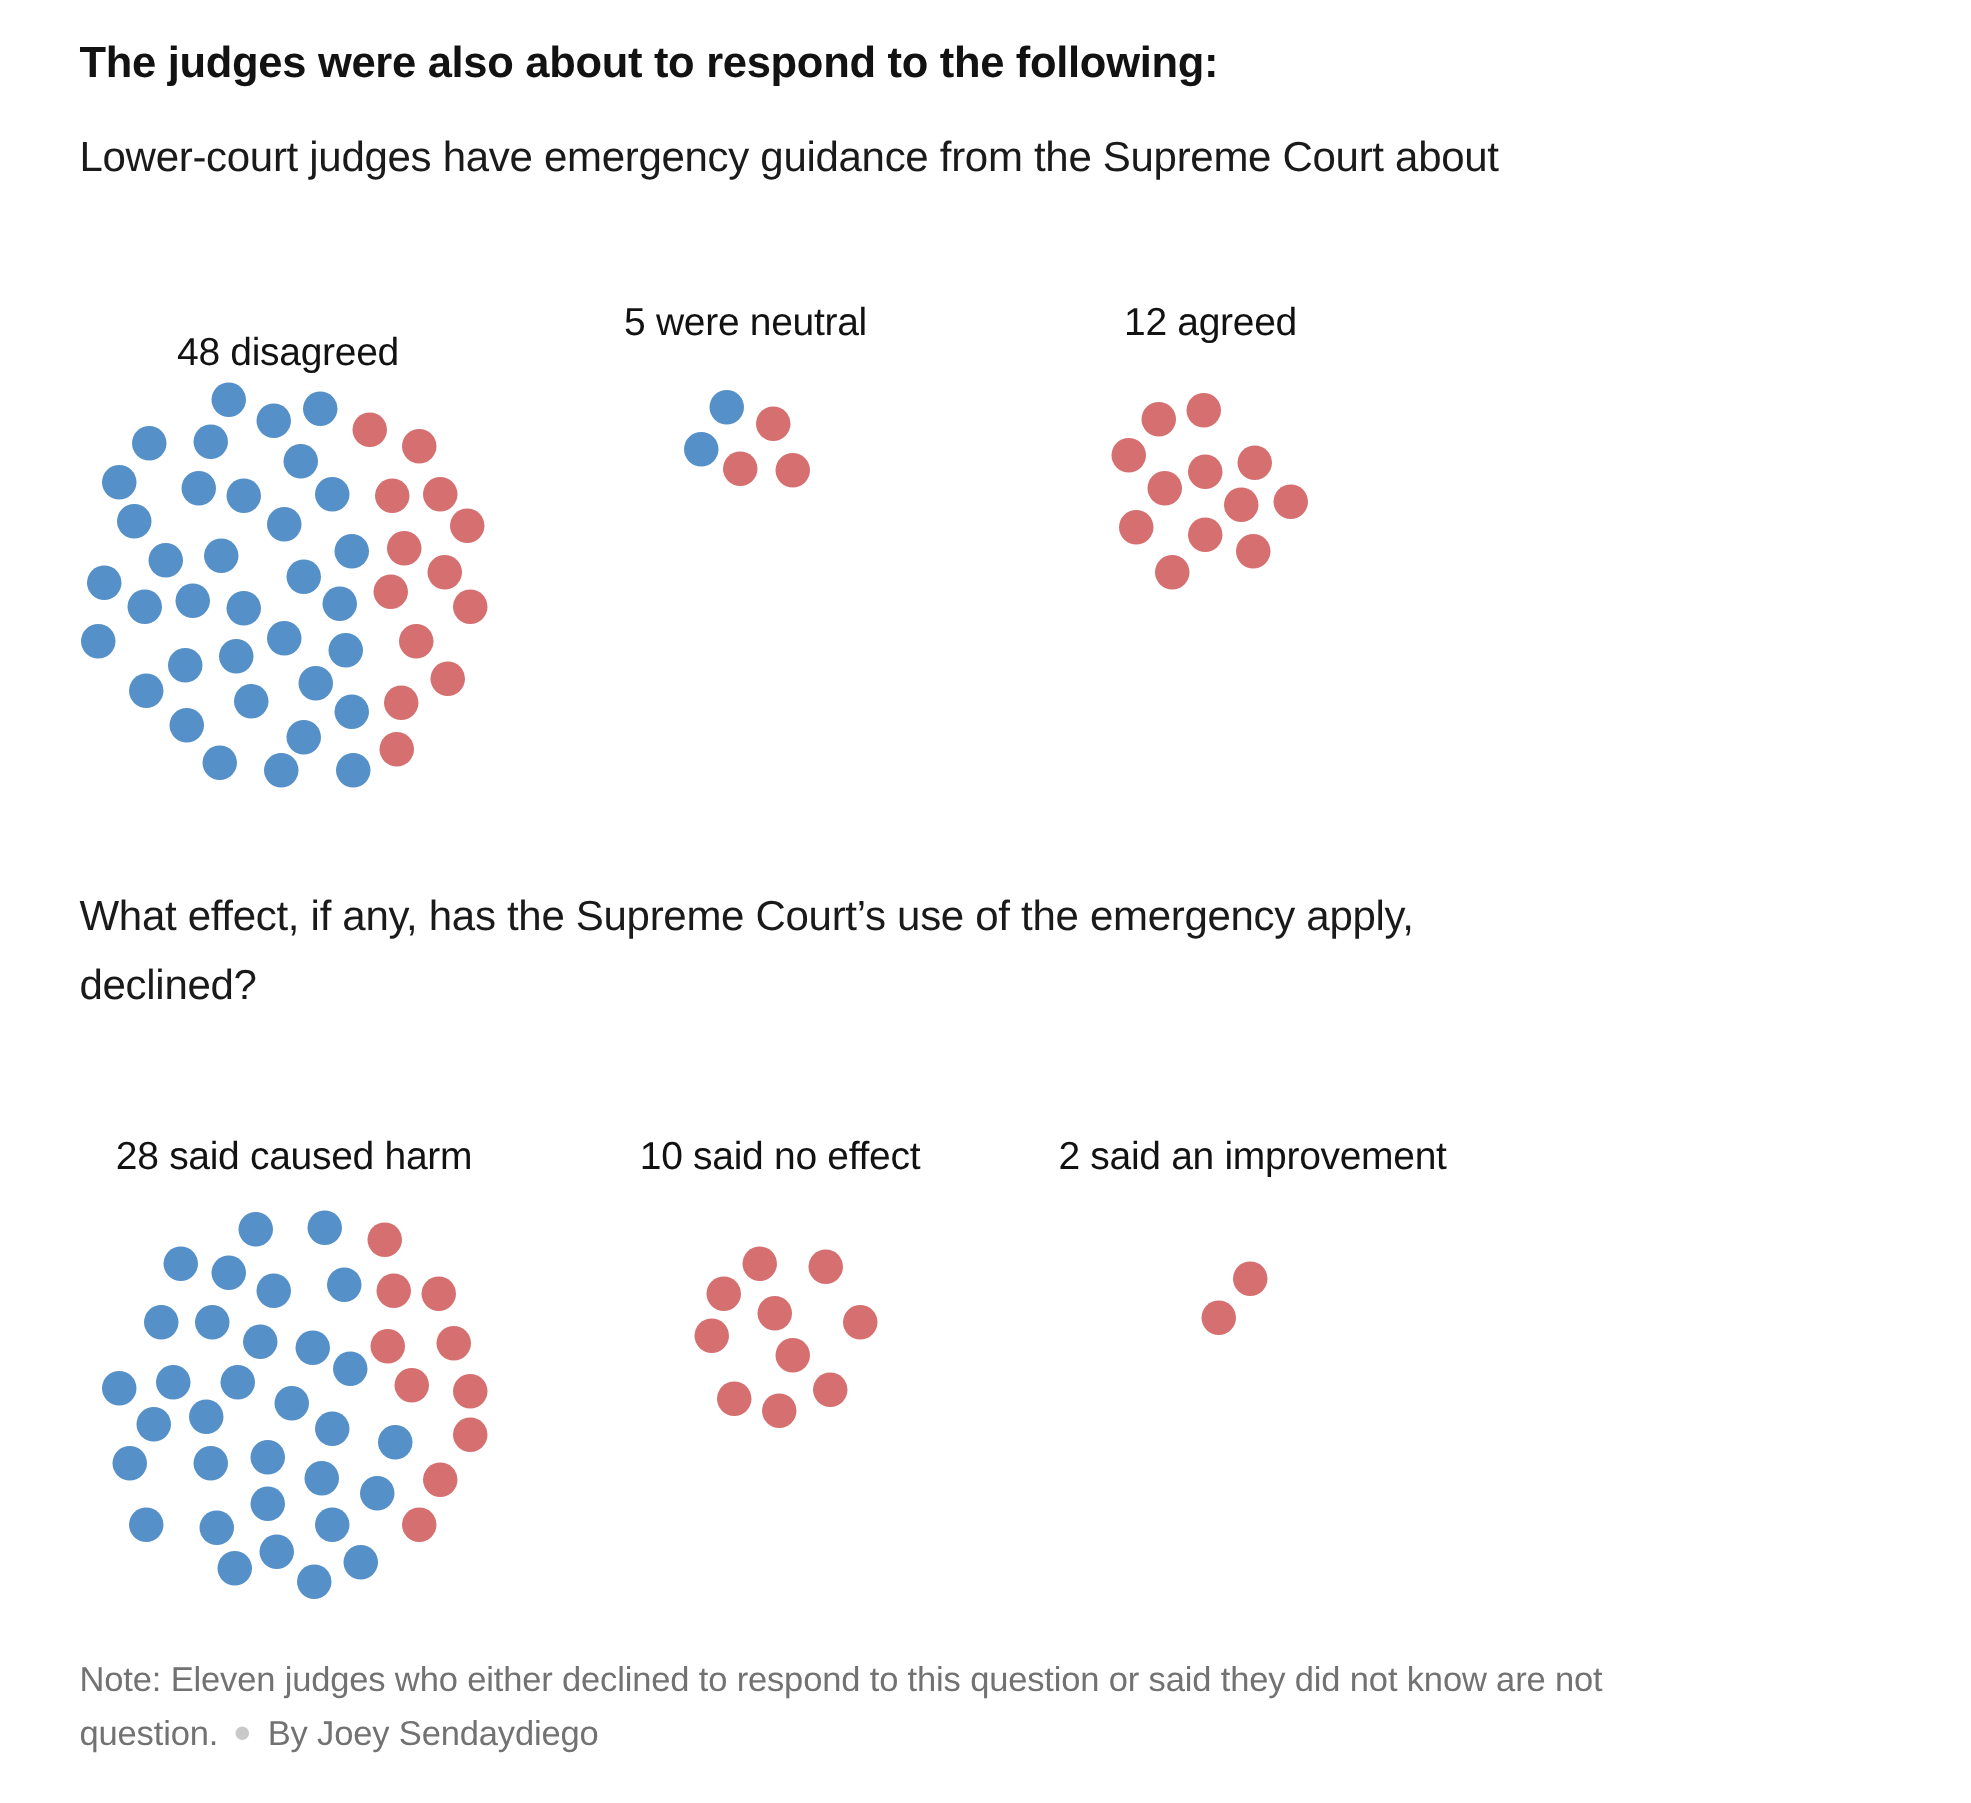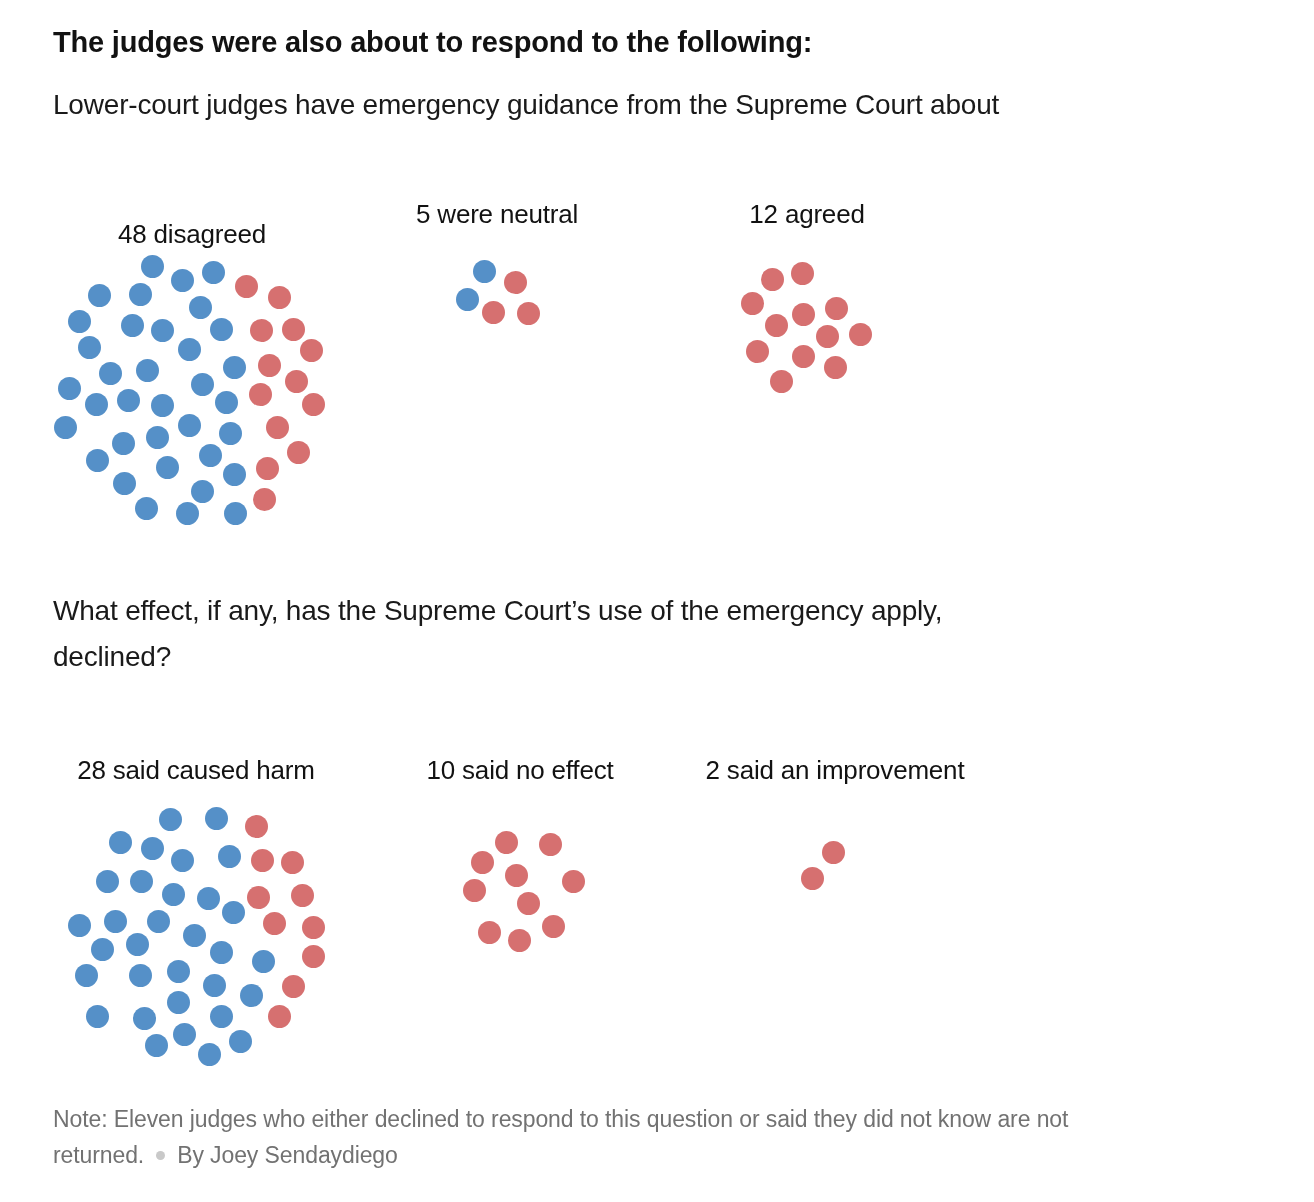--- a/index.html
+++ b/index.html
@@ -203,17 +203,17 @@
       <div class="dot" style="left: 541.5px; top: 914.5px; background: rgb(214, 112, 112);"></div>
       <div class="dot" style="left: 507.5px; top: 928.5px; background: rgb(214, 112, 112);"></div>
       <div class="group-label" style="left: 835px; top: 756px;">2 said an improvement</div>
       <div class="dot" style="left: 821.5px; top: 840.5px; background: rgb(214, 112, 112);"></div>
       <div class="dot" style="left: 800.5px; top: 866.5px; background: rgb(214, 112, 112);"></div>
     </div>
 
   <div class="note">
     <div>Note: Eleven judges who either declined to respond to this question or said they did not know are not</div>
     <div>
-      <span>returned.</span><span class="bullet"></span><span>By Joey Sendaydiego</span>
+      <span>question.</span><span class="bullet"></span><span>By Joey Sendaydiego</span>
     </div>
   </div>
 
 </div>
 
 </body></html>

